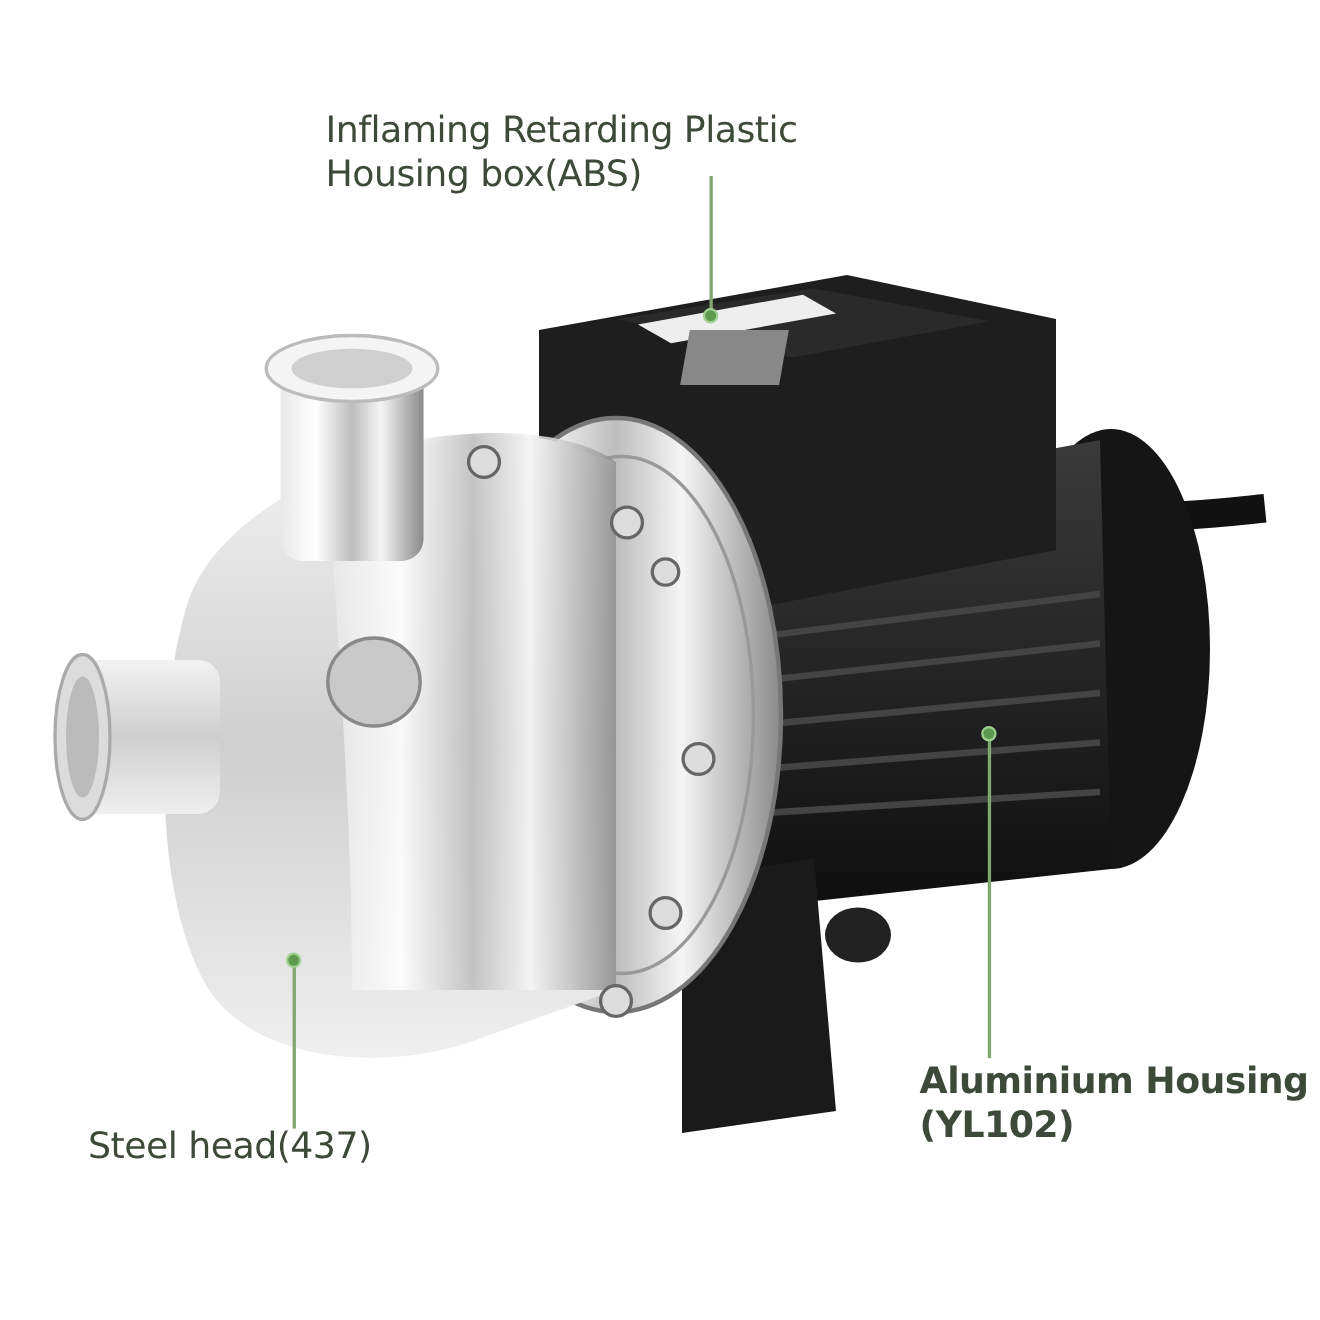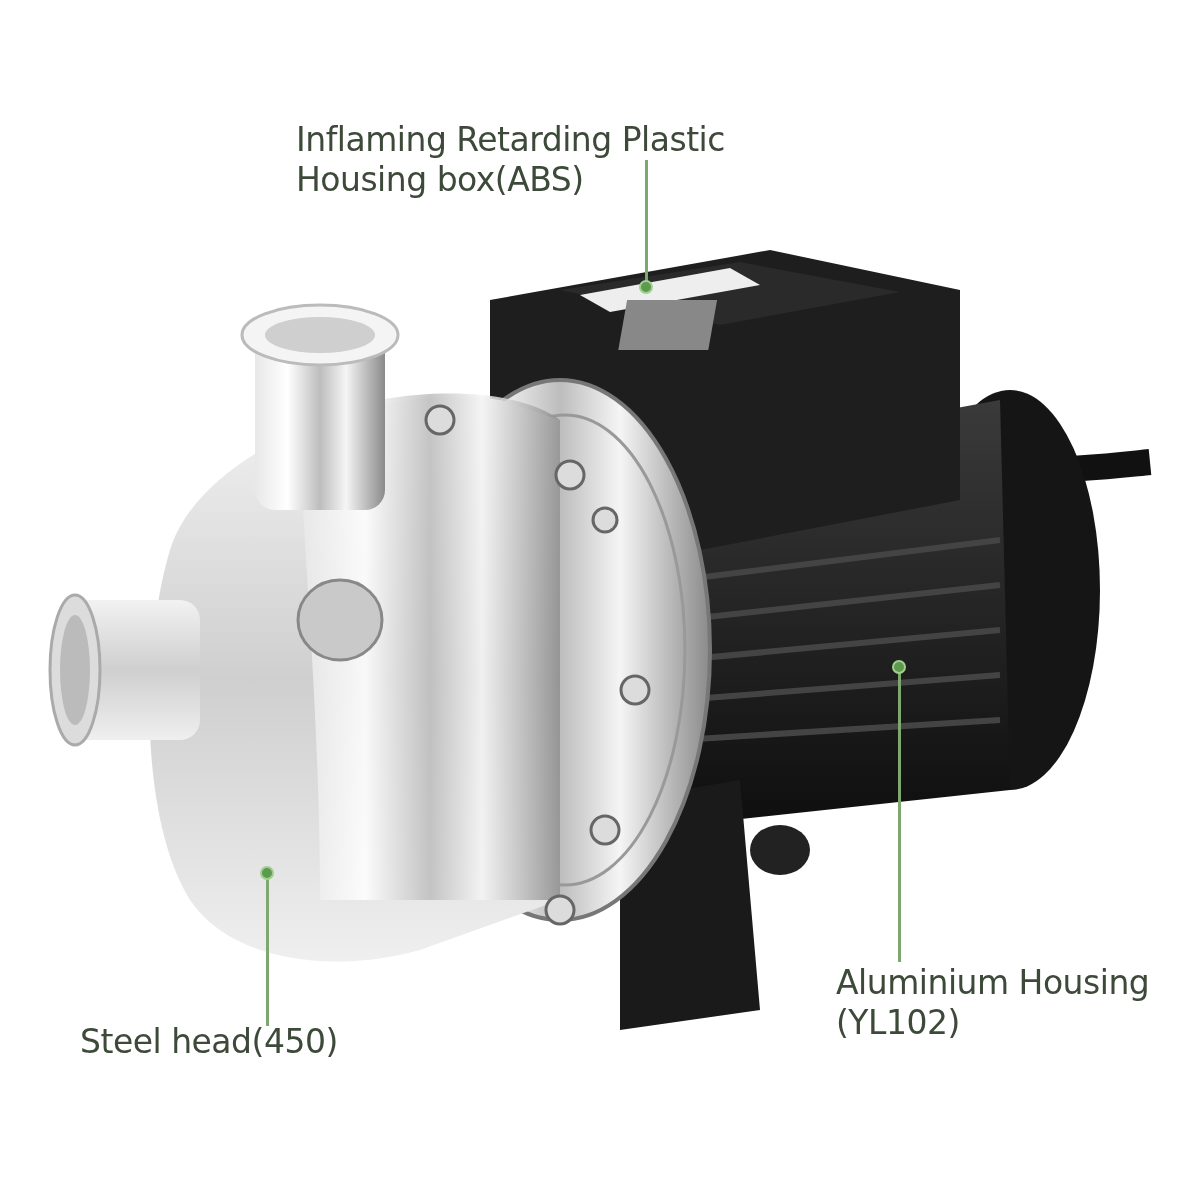--- a/index.html
+++ b/index.html
@@ -74,31 +74,31 @@
   <g fill="#dcdcdc" stroke="#666" stroke-width="3">
     <circle cx="440" cy="420" r="14"></circle>
     <circle cx="570" cy="475" r="14"></circle>
     <circle cx="635" cy="690" r="14"></circle>
     <circle cx="605" cy="830" r="14"></circle>
     <circle cx="560" cy="910" r="14"></circle>
     <circle cx="605" cy="520" r="12"></circle>
   </g>
 </svg>
 
-<div class="label" style="left:296px; top:98px;margin-top:22px;">
+<div class="label" style="left:296px; top:98px;">
   <span>Inflaming Retarding Plastic</span>
   <span>Housing box(ABS)</span>
 </div>
 <div class="leader" style="left:645px; top:160px; height:125px;"></div>
 <div class="dot" style="left:639px; top:280px;"></div>
 
-<div class="label" style="left:836px; top:963px;">
+<div class="label" style="left:836px; top:963px;font-weight:bold;">
   <span>Aluminium Housing</span>
   <span>(YL102)</span>
 </div>
 <div class="leader" style="left:898px; top:672px; height:290px;"></div>
 <div class="dot" style="left:892px; top:660px;"></div>
 
 <div class="label" style="left:80px; top:1022px;">
-  <span>Steel head(450)</span>
+  <span>Steel head(437)</span>
 </div>
 <div class="leader" style="left:266px; top:876px; height:150px;"></div>
 <div class="dot" style="left:260px; top:866px;"></div>
 
 </body></html>

